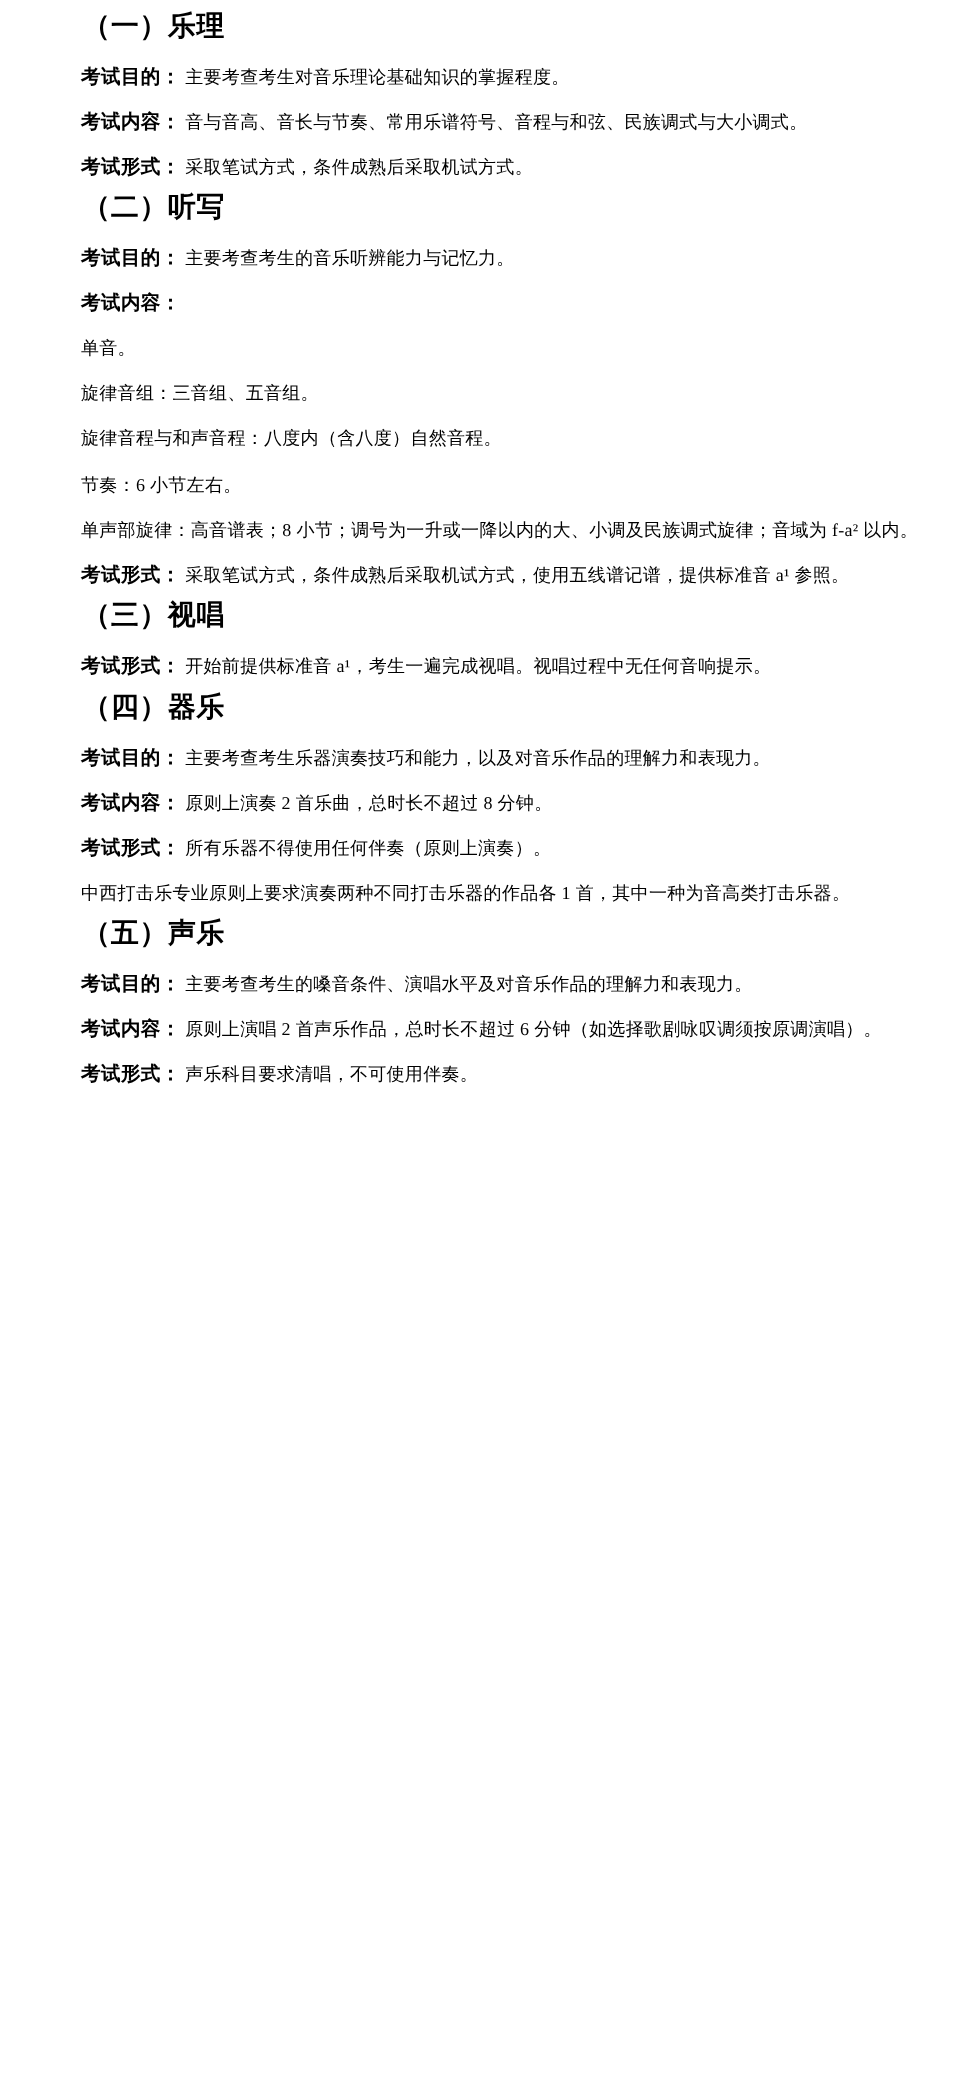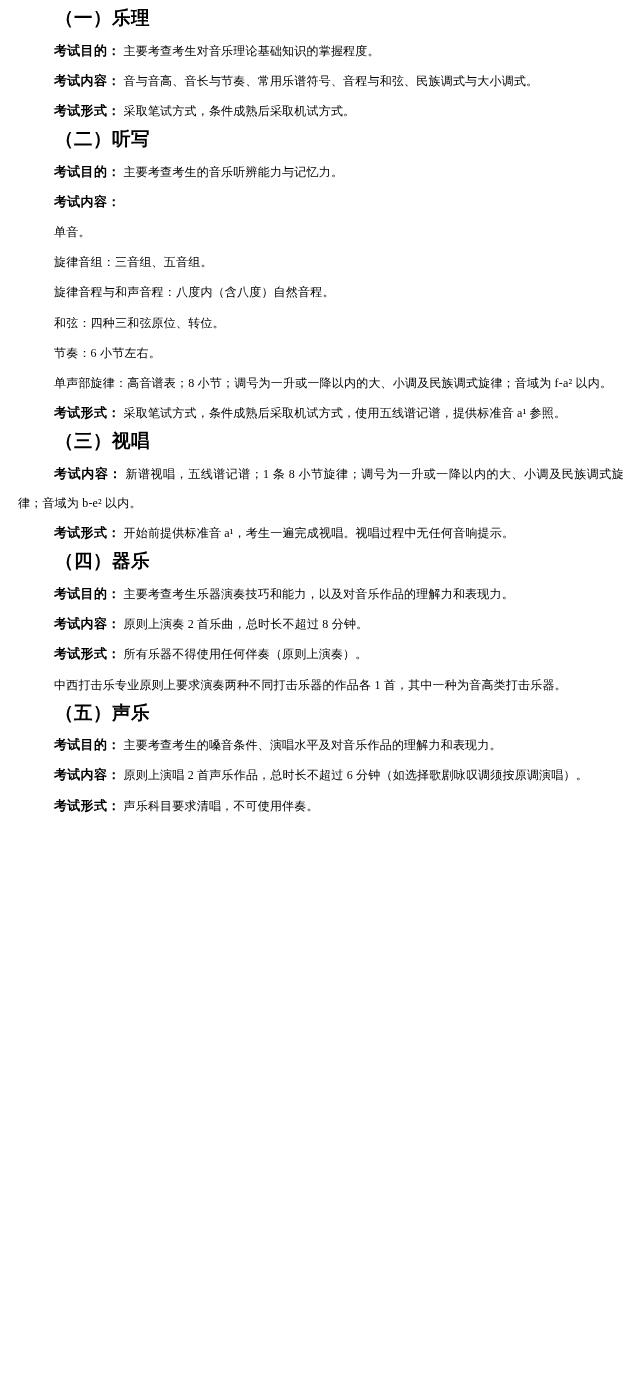--- a/index.html
+++ b/index.html
@@ -63,29 +63,27 @@
     <p class="para"><span class="lbl">考试形式：</span><span class="sp"></span><span class="body-txt">采取笔试方式，条件成熟后采取机试方式。</span></p>
   </div>
 
   <div>
     <p class="sec-title">（二）听写</p>
     <p class="para"><span class="lbl">考试目的：</span><span class="sp"></span><span class="body-txt">主要考查考生的音乐听辨能力与记忆力。</span></p>
     <p class="para"><span class="lbl">考试内容：</span></p>
     <p class="para"><span class="body-txt">单音。</span></p>
     <p class="para"><span class="body-txt">旋律音组：三音组、五音组。</span></p>
     <p class="para"><span class="body-txt">旋律音程与和声音程：八度内（含八度）自然音程。</span></p>
-    <p class="para"><span class="body-txt">和弦：四种三和弦原位、转位。</span></p>
     <p class="para"><span class="body-txt">节奏：6 小节左右。</span></p>
     <p class="para"><span class="body-txt">单声部旋律：高音谱表；8 小节；调号为一升或一降以内的大、小调及民族调式旋律；音域为 f-a² 以内。</span></p>
     <p class="para"><span class="lbl">考试形式：</span><span class="sp"></span><span class="body-txt">采取笔试方式，条件成熟后采取机试方式，使用五线谱记谱，提供标准音 a¹ 参照。</span></p>
   </div>
 
   <div>
     <p class="sec-title">（三）视唱</p>
-    <p class="para"><span class="lbl">考试内容：</span><span class="sp"></span><span class="body-txt">新谱视唱，五线谱记谱；1 条 8 小节旋律；调号为一升或一降以内的大、小调及民族调式旋律；音域为 b-e² 以内。</span></p>
     <p class="para"><span class="lbl">考试形式：</span><span class="sp"></span><span class="body-txt">开始前提供标准音 a¹，考生一遍完成视唱。视唱过程中无任何音响提示。</span></p>
   </div>
 
   <div>
     <p class="sec-title">（四）器乐</p>
     <p class="para"><span class="lbl">考试目的：</span><span class="sp"></span><span class="body-txt">主要考查考生乐器演奏技巧和能力，以及对音乐作品的理解力和表现力。</span></p>
     <p class="para"><span class="lbl">考试内容：</span><span class="sp"></span><span class="body-txt">原则上演奏 2 首乐曲，总时长不超过 8 分钟。</span></p>
     <p class="para"><span class="lbl">考试形式：</span><span class="sp"></span><span class="body-txt">所有乐器不得使用任何伴奏（原则上演奏）。</span></p>
     <p class="para"><span class="body-txt">中西打击乐专业原则上要求演奏两种不同打击乐器的作品各 1 首，其中一种为音高类打击乐器。</span></p>
   </div>

